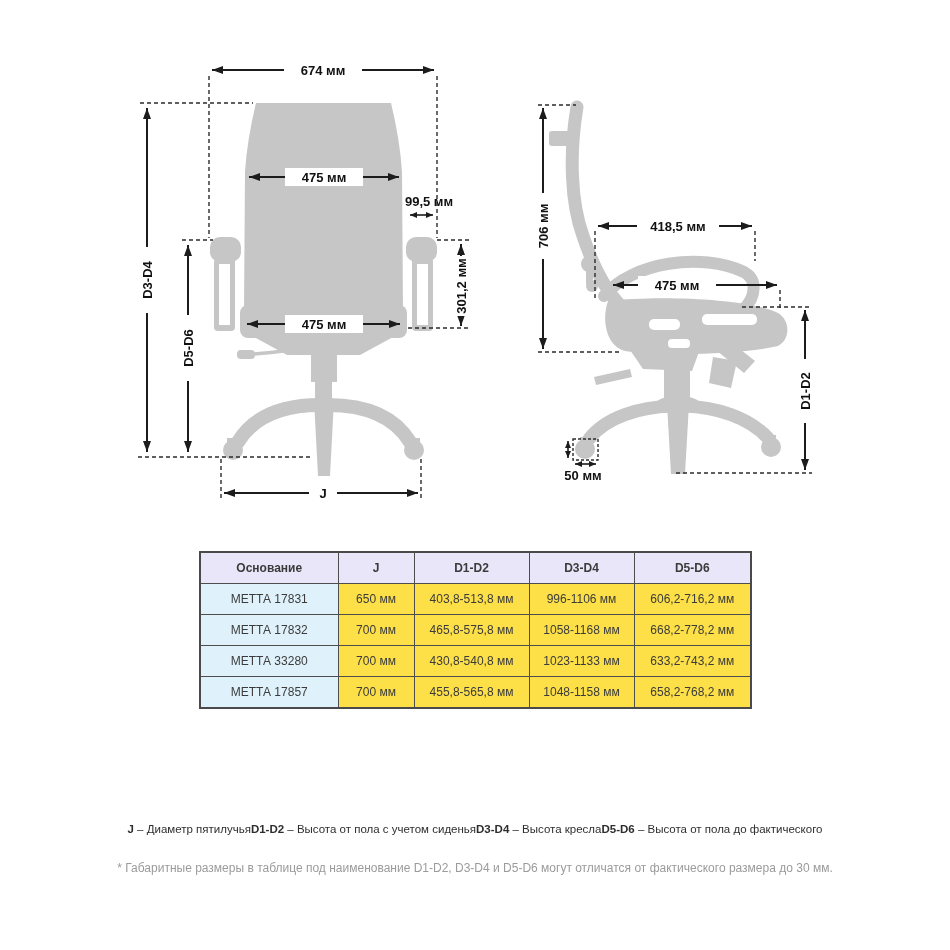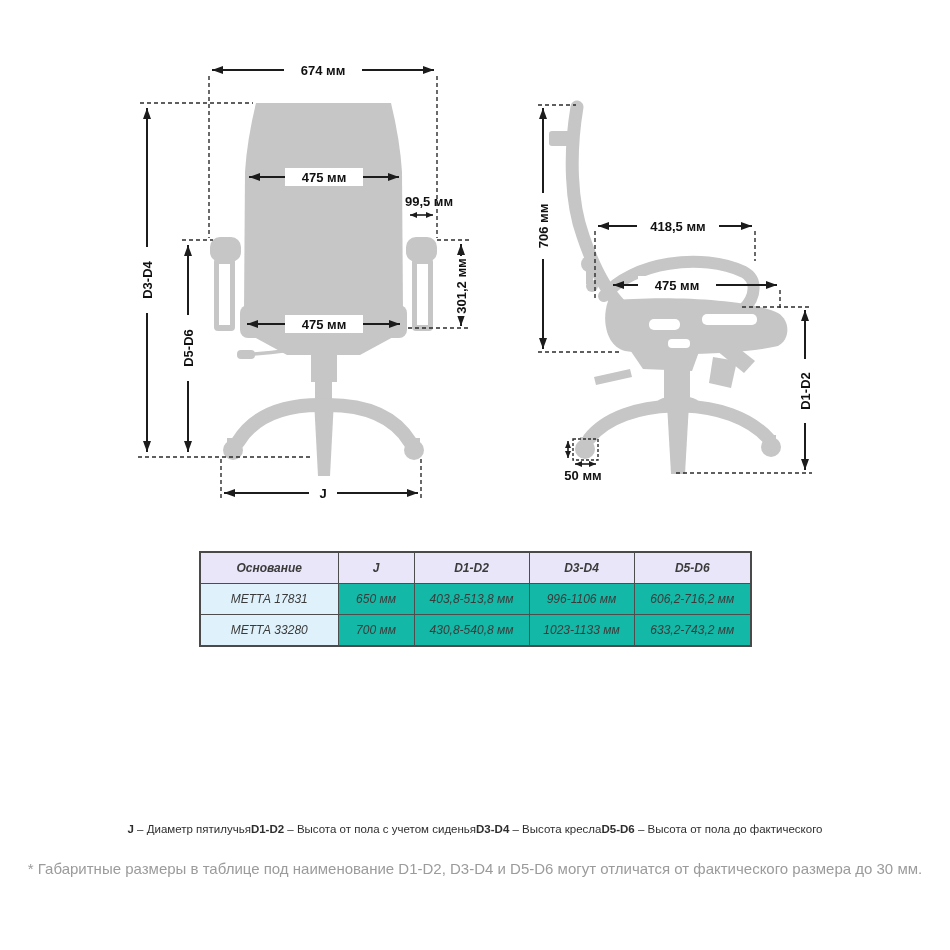--- a/index.html
+++ b/index.html
@@ -8,34 +8,34 @@
   svg text{font-family:"Liberation Sans",sans-serif;}
   .sil{fill:#c6c6c6;stroke:none;}
   .silst{stroke:#c6c6c6;fill:none;stroke-linecap:round;}
   .dim{stroke:#1c1c1c;stroke-width:2;}
   .dimsm{stroke:#1c1c1c;stroke-width:1.6;}
   .dash{stroke:#2b2b2b;stroke-width:1.4;stroke-dasharray:4 3;fill:none;}
   .dash2{stroke:#2b2b2b;stroke-width:1.4;stroke-dasharray:3 2;fill:none;}
   .lbl{font-size:13px;font-weight:bold;fill:#111;}
   .lblbg{fill:#ffffff;}
 
-  .table-wrap{position:absolute;left:199px;top:551px;width:551px;font-style:italic;}
+  .table-wrap{position:absolute;left:199px;top:551px;width:551px;}
   table.dims{border-collapse:collapse;width:551px;table-layout:fixed;
     border:2px solid #4a4a4a;font-size:12px;color:#3b3b3b;}
   table.dims th,table.dims td{border:1px solid #4d4d4d;text-align:center;
     padding:0;height:30px;vertical-align:middle;}
   table.dims th{background:#e8e6f8;font-weight:bold;}
   table.dims td.rowhead{background:#dff2fb;}
-  table.dims td{background:#14b8a6;}
+  table.dims td{background:#fde047;}
 
   .legend{position:absolute;left:0;top:823px;width:950px;display:flex;
     justify-content:center;font-size:11.5px;color:#2e2e2e;white-space:nowrap;}
   .legend b{font-weight:bold;}
   .footnote{position:absolute;left:0;top:859px;width:950px;text-align:center;
-    font-size:15px;color:#9b9b9b;line-height:19px;}
+    font-size:12px;color:#9b9b9b;line-height:19px;}
 </style>
 </head>
 <body>
 
 <div class="stage">
 
 <svg width="950" height="540" viewBox="0 0 950 540">
   <defs>
     <marker id="aE" markerUnits="userSpaceOnUse" markerWidth="12" markerHeight="11" refX="11" refY="5" orient="auto">
           <path d="M0,1 L11,5 L0,9 Z" fill="#1c1c1c"></path>
@@ -204,26 +204,40 @@
     </thead>
     <tbody>
       <tr>
         <td class="rowhead">МЕТТА 17831</td>
         <td>650 мм</td>
         <td>403,8-513,8 мм</td>
         <td>996-1106 мм</td>
         <td>606,2-716,2 мм</td>
       </tr>
       <tr>
+        <td class="rowhead">МЕТТА 17832</td>
+        <td>700 мм</td>
+        <td>465,8-575,8 мм</td>
+        <td>1058-1168 мм</td>
+        <td>668,2-778,2 мм</td>
+      </tr>
+      <tr>
         <td class="rowhead">МЕТТА 33280</td>
         <td>700 мм</td>
         <td>430,8-540,8 мм</td>
         <td>1023-1133 мм</td>
         <td>633,2-743,2 мм</td>
       </tr>
+      <tr>
+        <td class="rowhead">МЕТТА 17857</td>
+        <td>700 мм</td>
+        <td>455,8-565,8 мм</td>
+        <td>1048-1158 мм</td>
+        <td>658,2-768,2 мм</td>
+      </tr>
     </tbody>
   </table>
 </div>
 
 
 <div class="legend">
   <span><b>J</b> <span>– Диаметр пятилучья</span></span>
   <span><b>D1-D2</b> <span>– Высота от пола с учетом сиденья</span></span>
   <span><b>D3-D4</b> <span>– Высота кресла</span></span>
   <span><b>D5-D6</b> <span>– Высота от пола до фактического</span></span>

